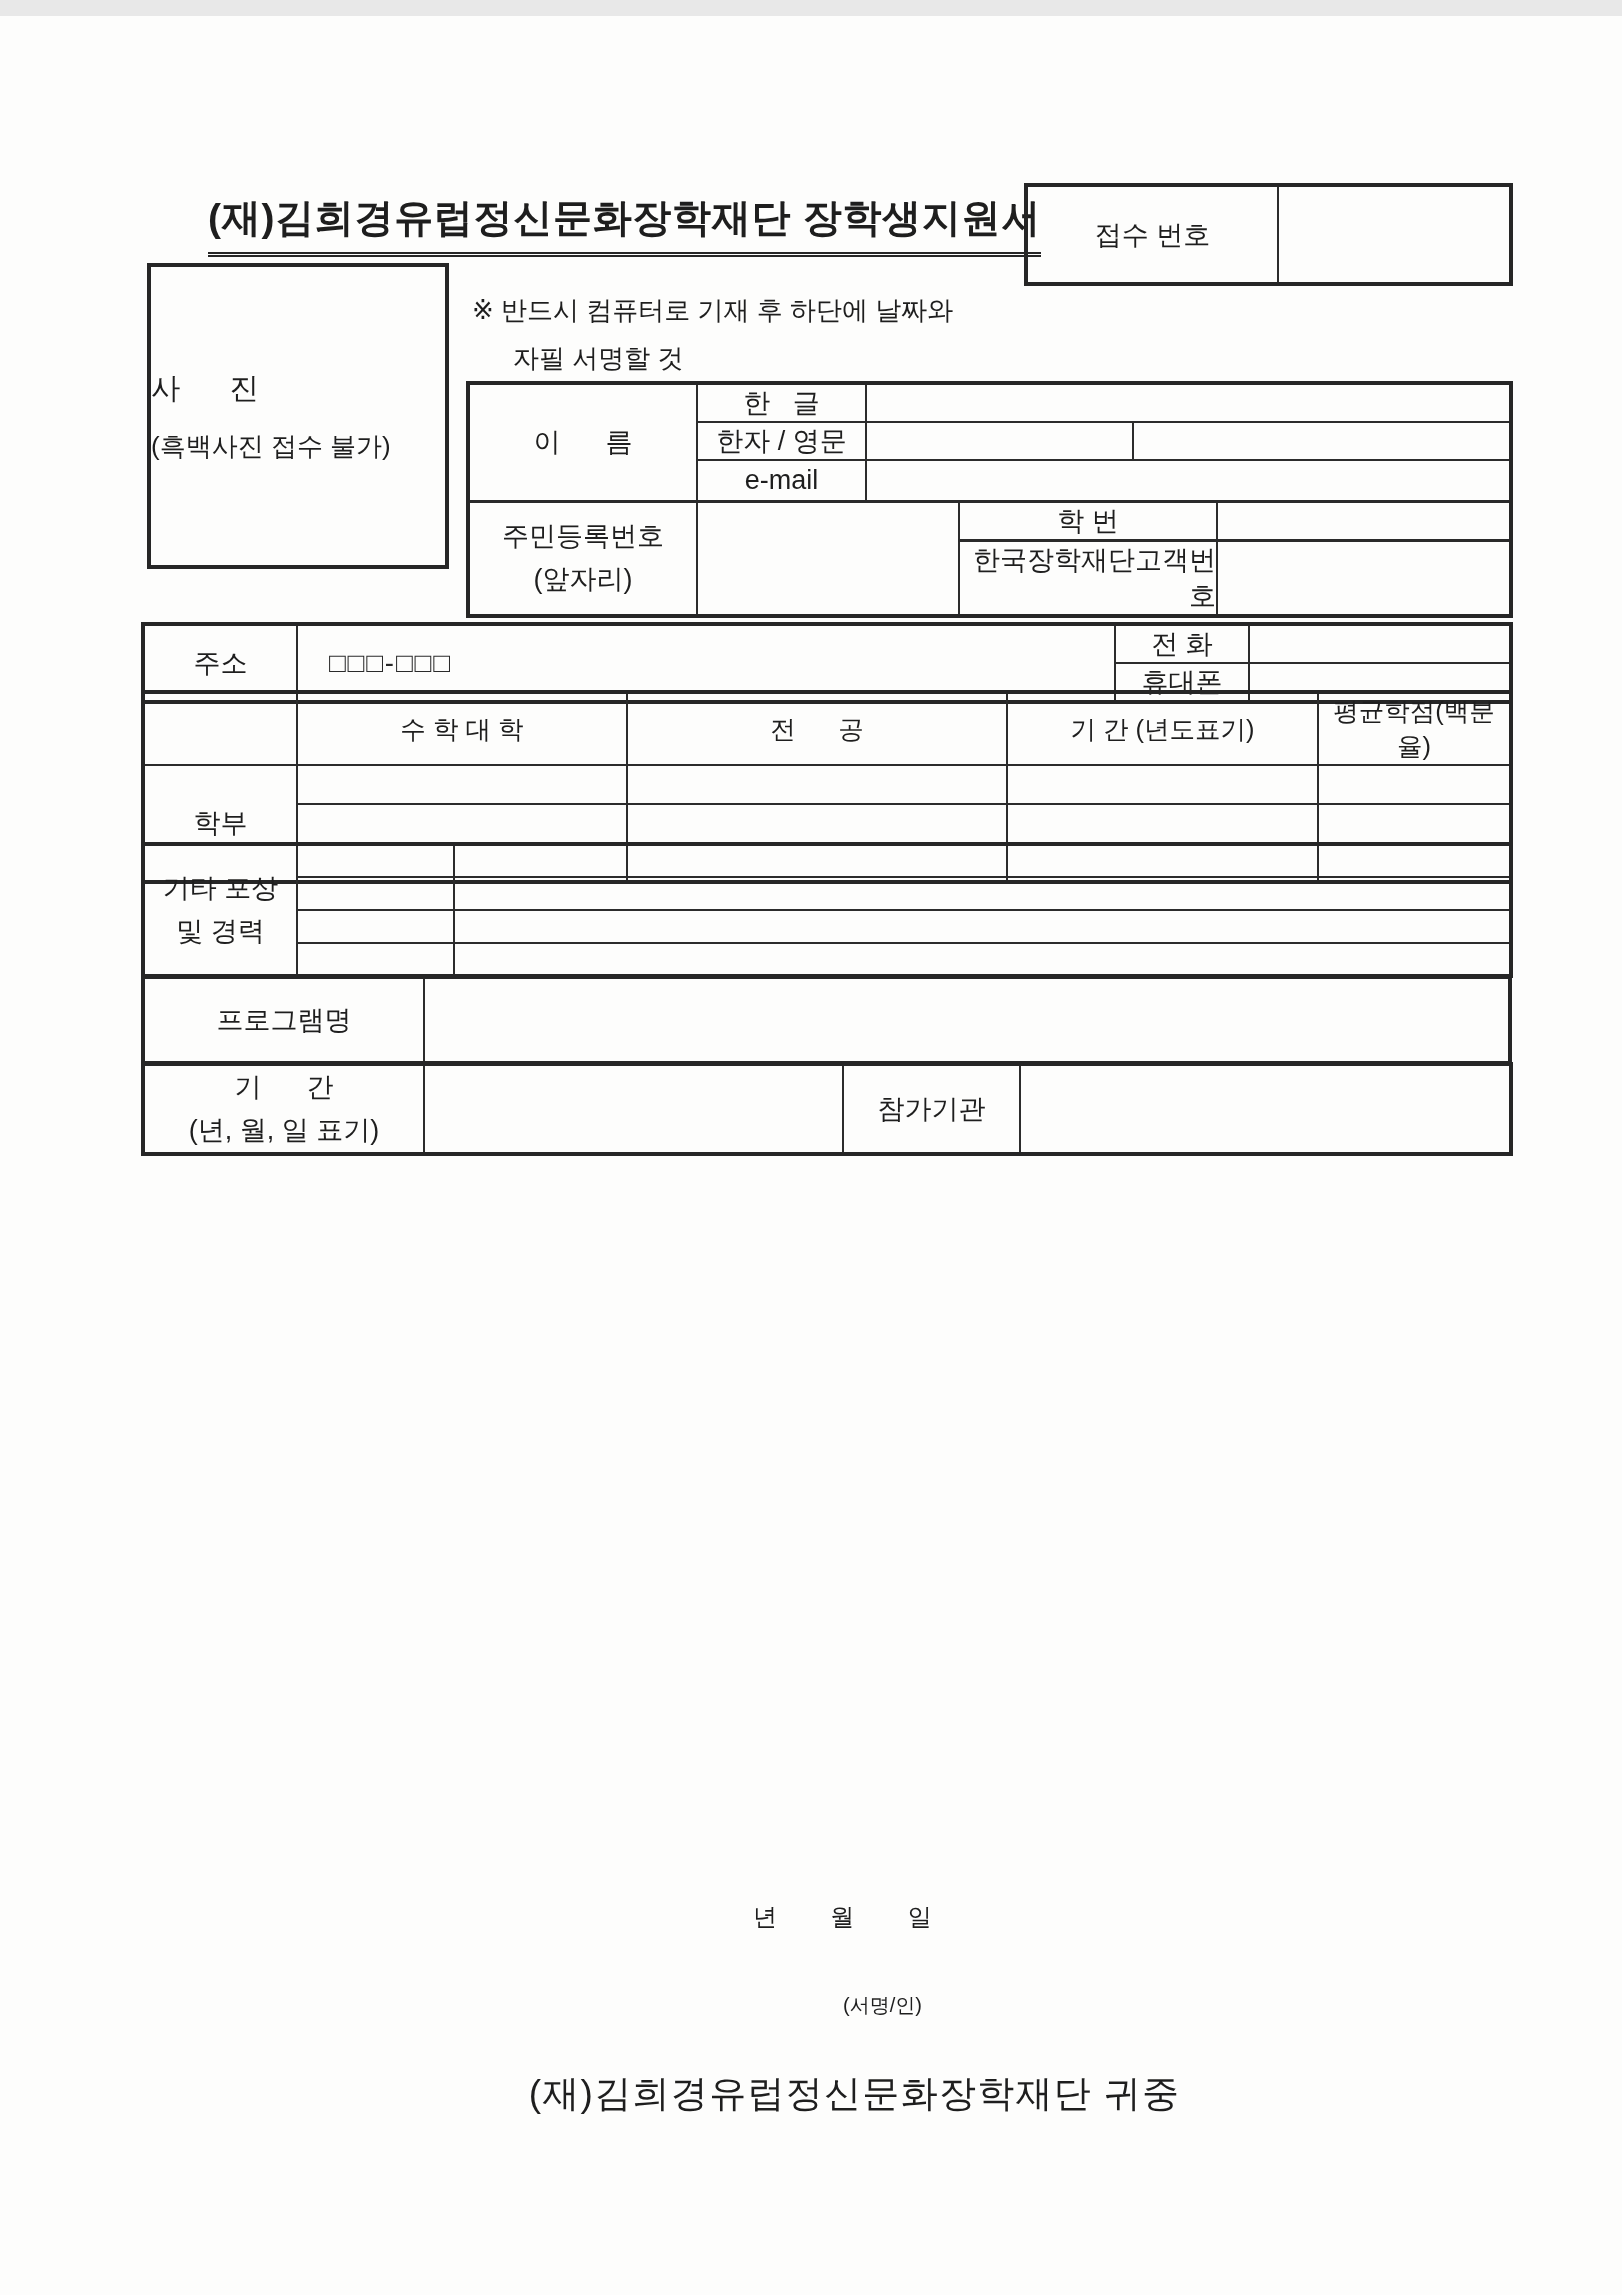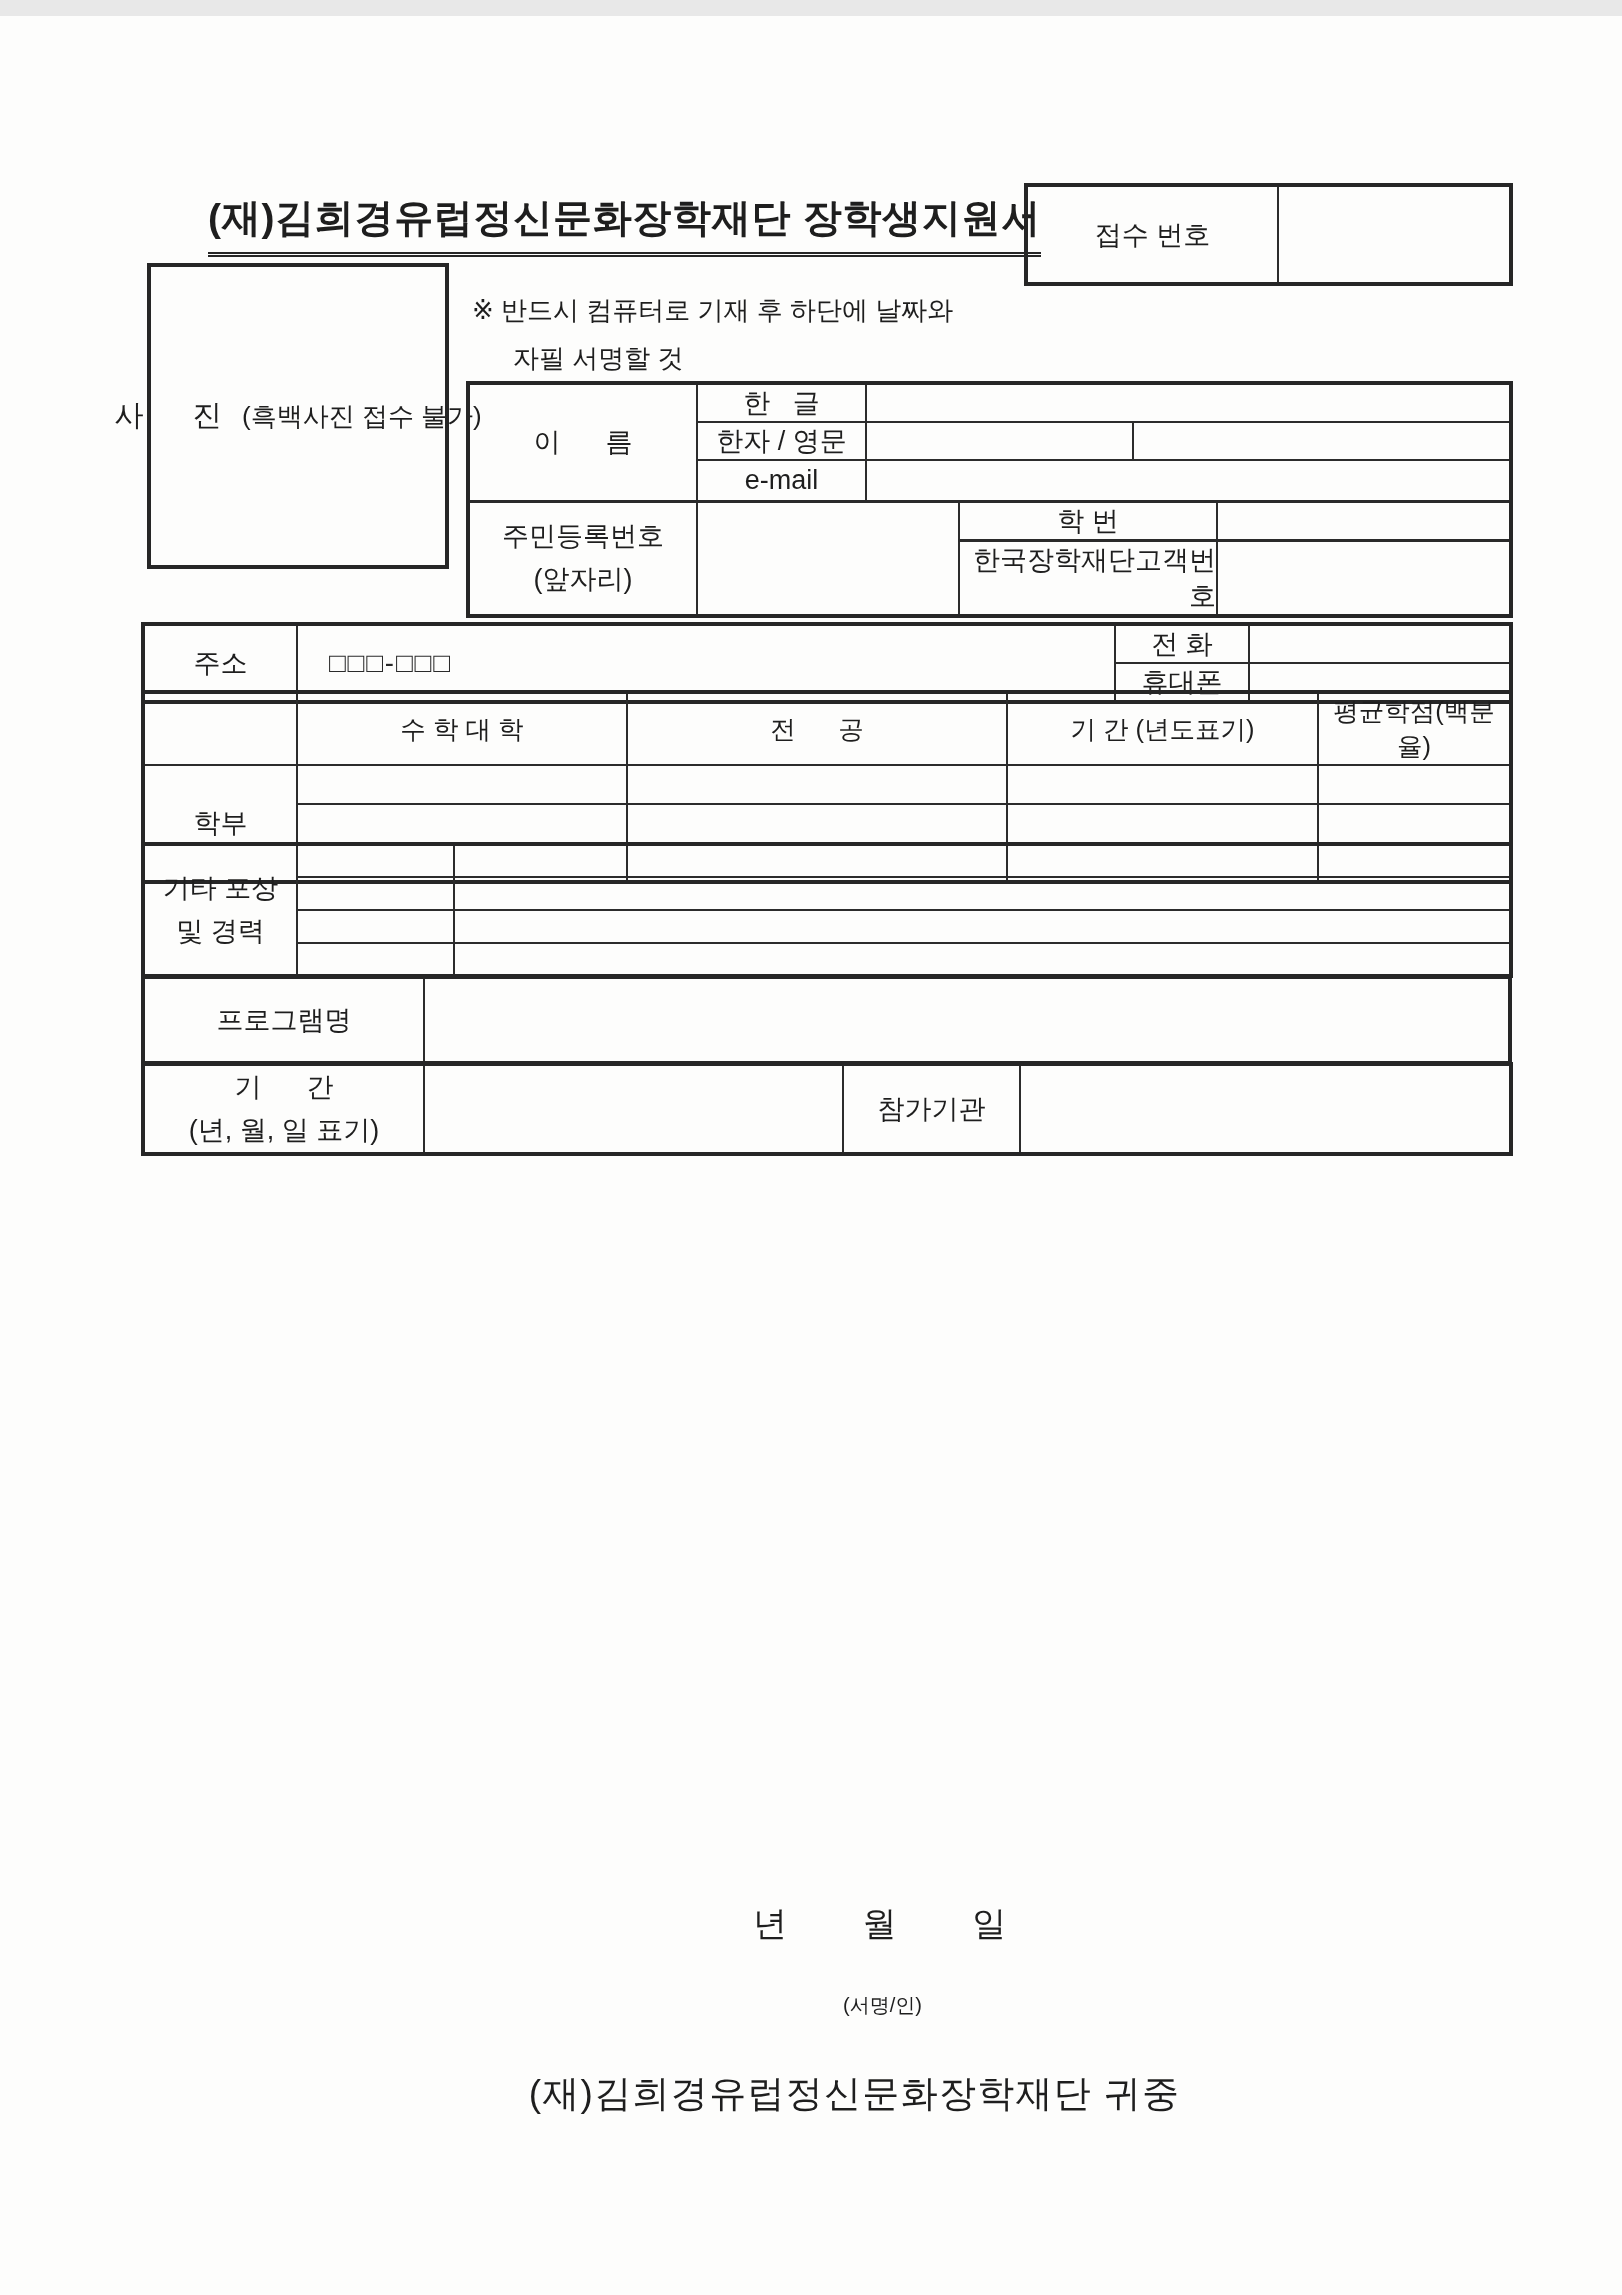--- a/index.html
+++ b/index.html
@@ -36,21 +36,21 @@
 
   
   .apply-box { left:1024px; top:167px; width:485px; }
   .apply-box td { height:82px; }
   .apply-box tr.tall td { height:99px; }
 
   
   .photo-box {
     position:absolute; left:147px; top:247px; width:302px; height:306px;
     border:4.6px solid #262626;
-    display:flex; flex-direction:row; justify-content:center; align-items:center;
+    display:flex; flex-direction:column; justify-content:center; align-items:flex-start;
     gap:20px; background:#fdfdfc;
   }
   .photo-box .l1 { font-size:29.4px; white-space:pre; }
   .photo-box .l2 { font-size:26px; white-space:pre; }
 
   
   .note { position:absolute; left:472px; top:270px; font-size:26px; line-height:1.85; }
   .note .line2 { padding-left:41px; }
 
   
@@ -81,21 +81,21 @@
   .remarks-box {
     position:absolute; left:141px; top:1132px; width:1368px; height:707px;
     border:4.6px solid #262626;
   }
   .remarks-box .hdr {
     padding:34px 0 0 21px;
     font-size:27px; letter-spacing:-0.3px;
   }
 
   
-  .date-line { position:absolute; left:753px; top:1885px; font-size:34px; white-space:pre; }
+  .date-line { position:absolute; left:753px; top:1885px; font-size:24px; white-space:pre; }
   .sign-line { position:absolute; left:843px; top:1976px; font-size:20px; }
   .recipient-line {
     position:absolute; left:0; top:2053px; width:100%;
     text-align:center; font-size:37px; letter-spacing:1.3px;padding-left:31px;
   }
   .recipient-line span { position:relative; left:27.5px; }
 </style>
 </head>
 <body>
 

